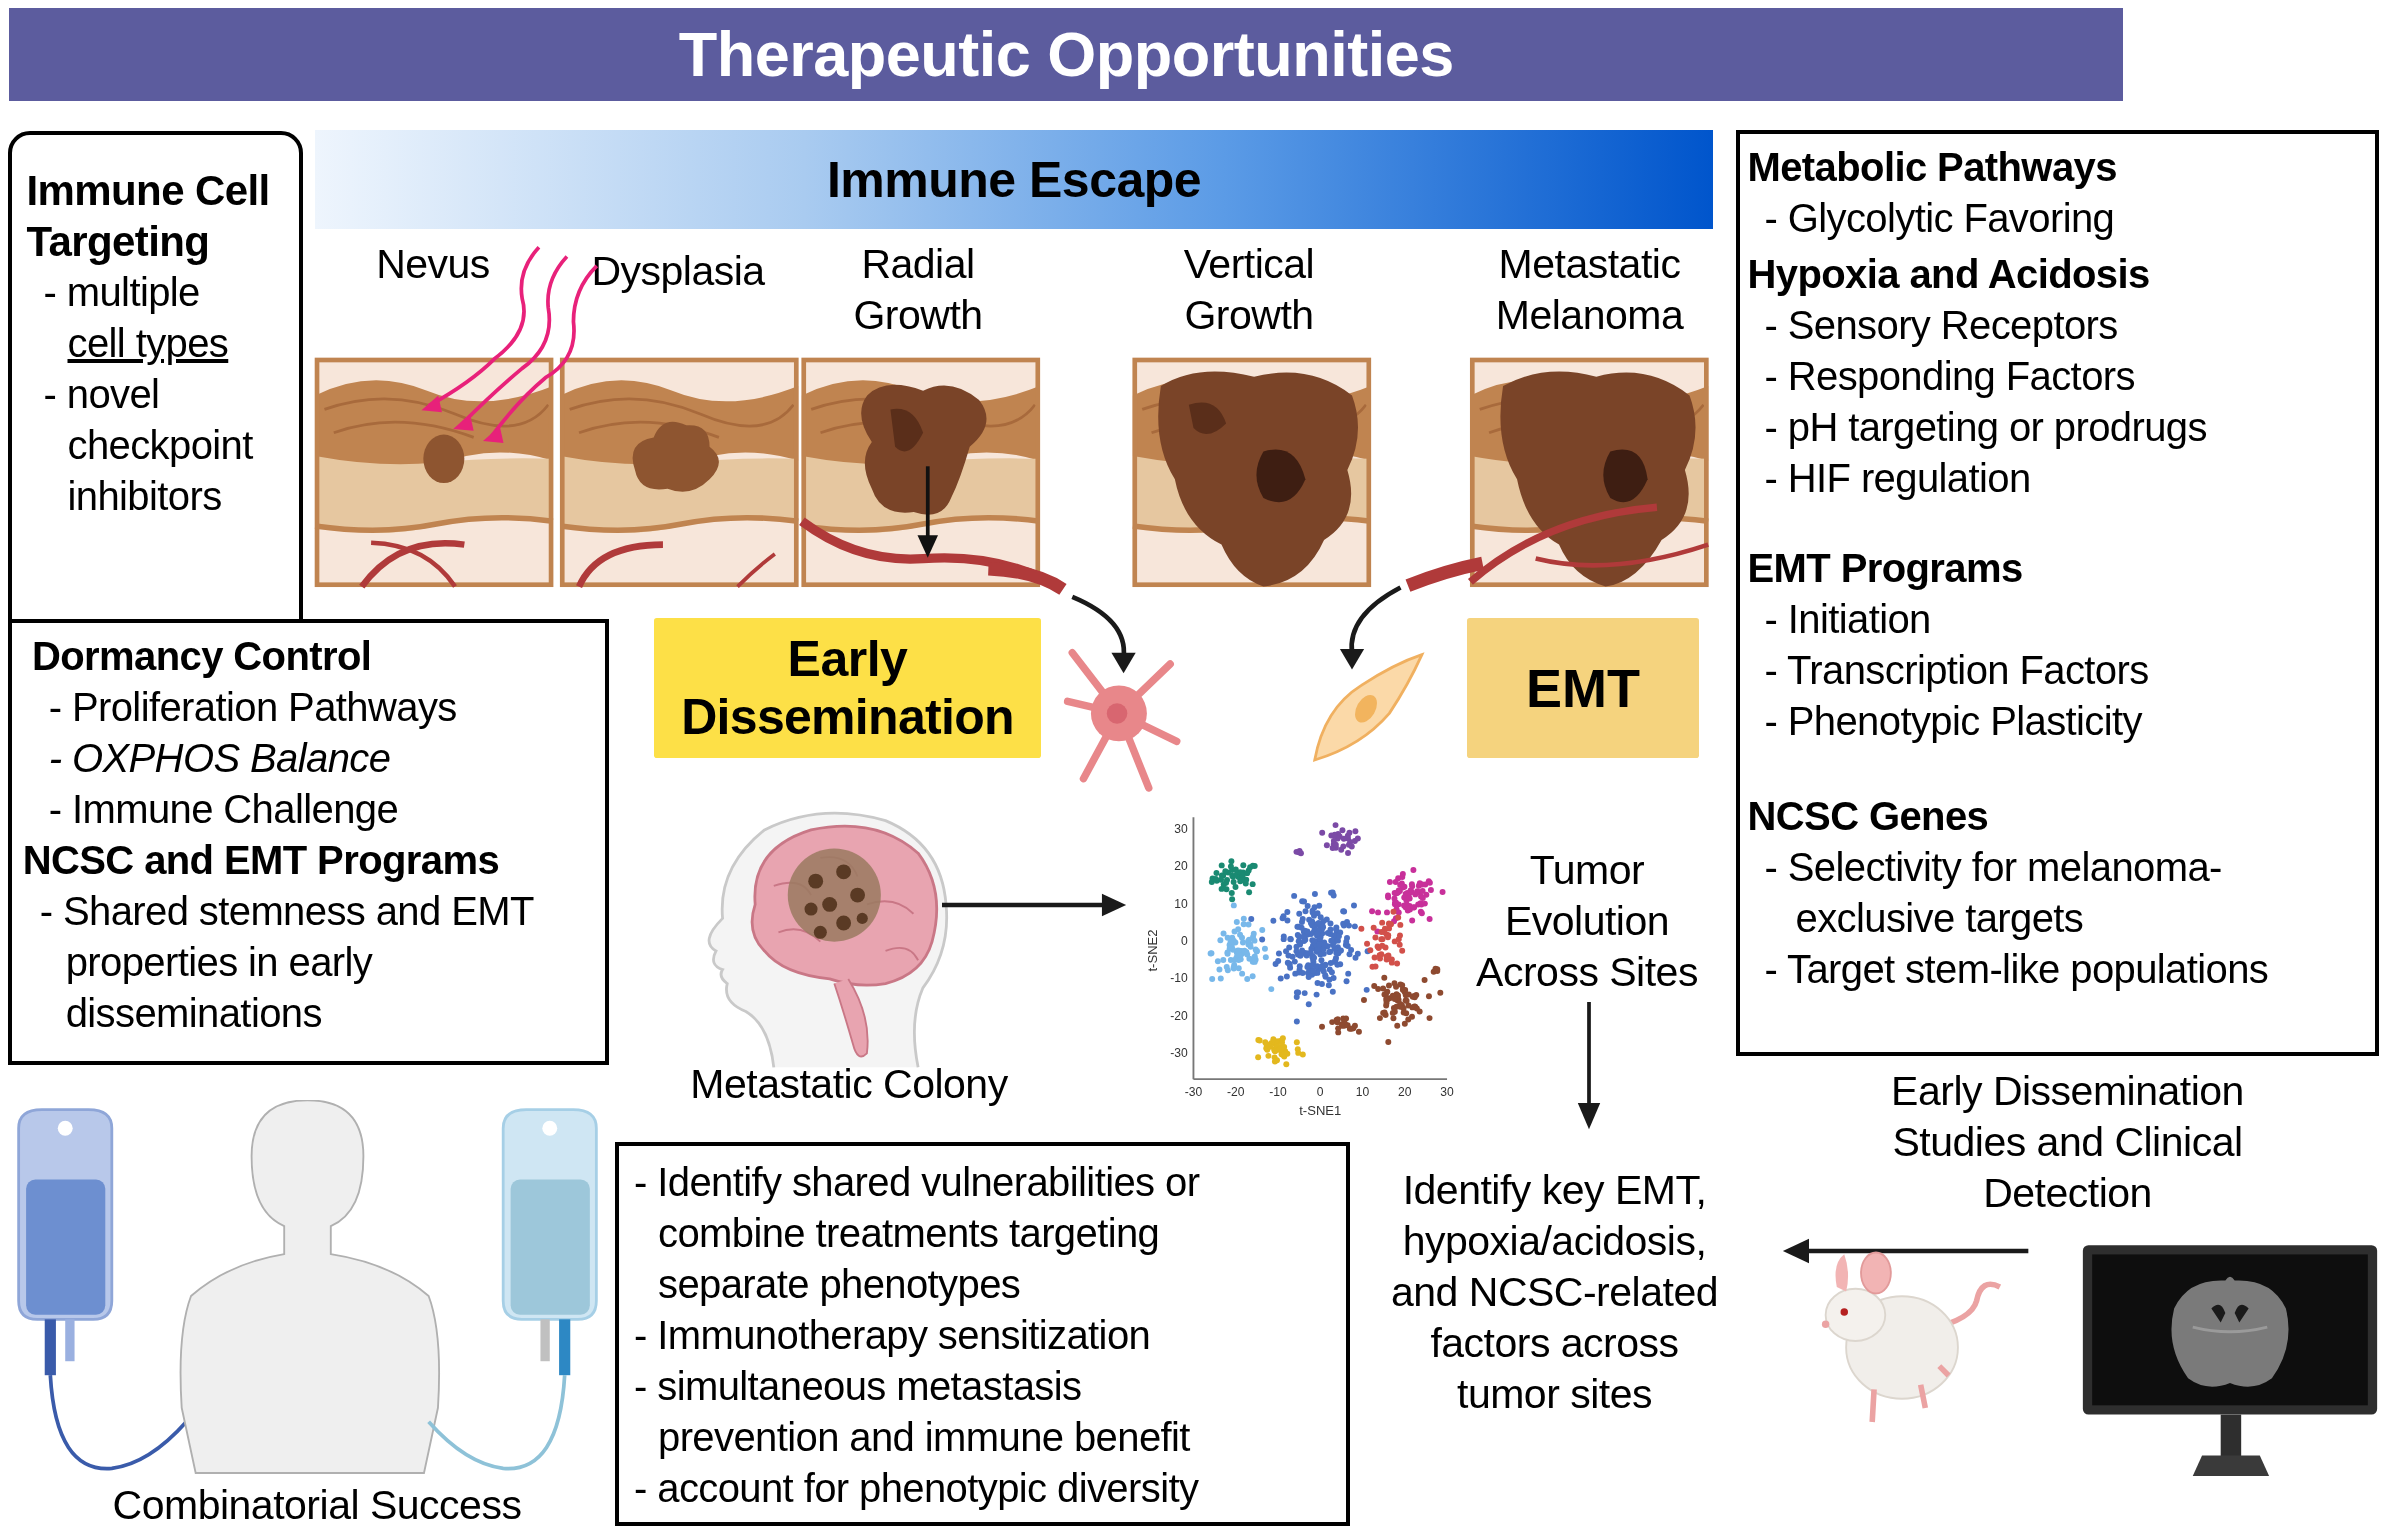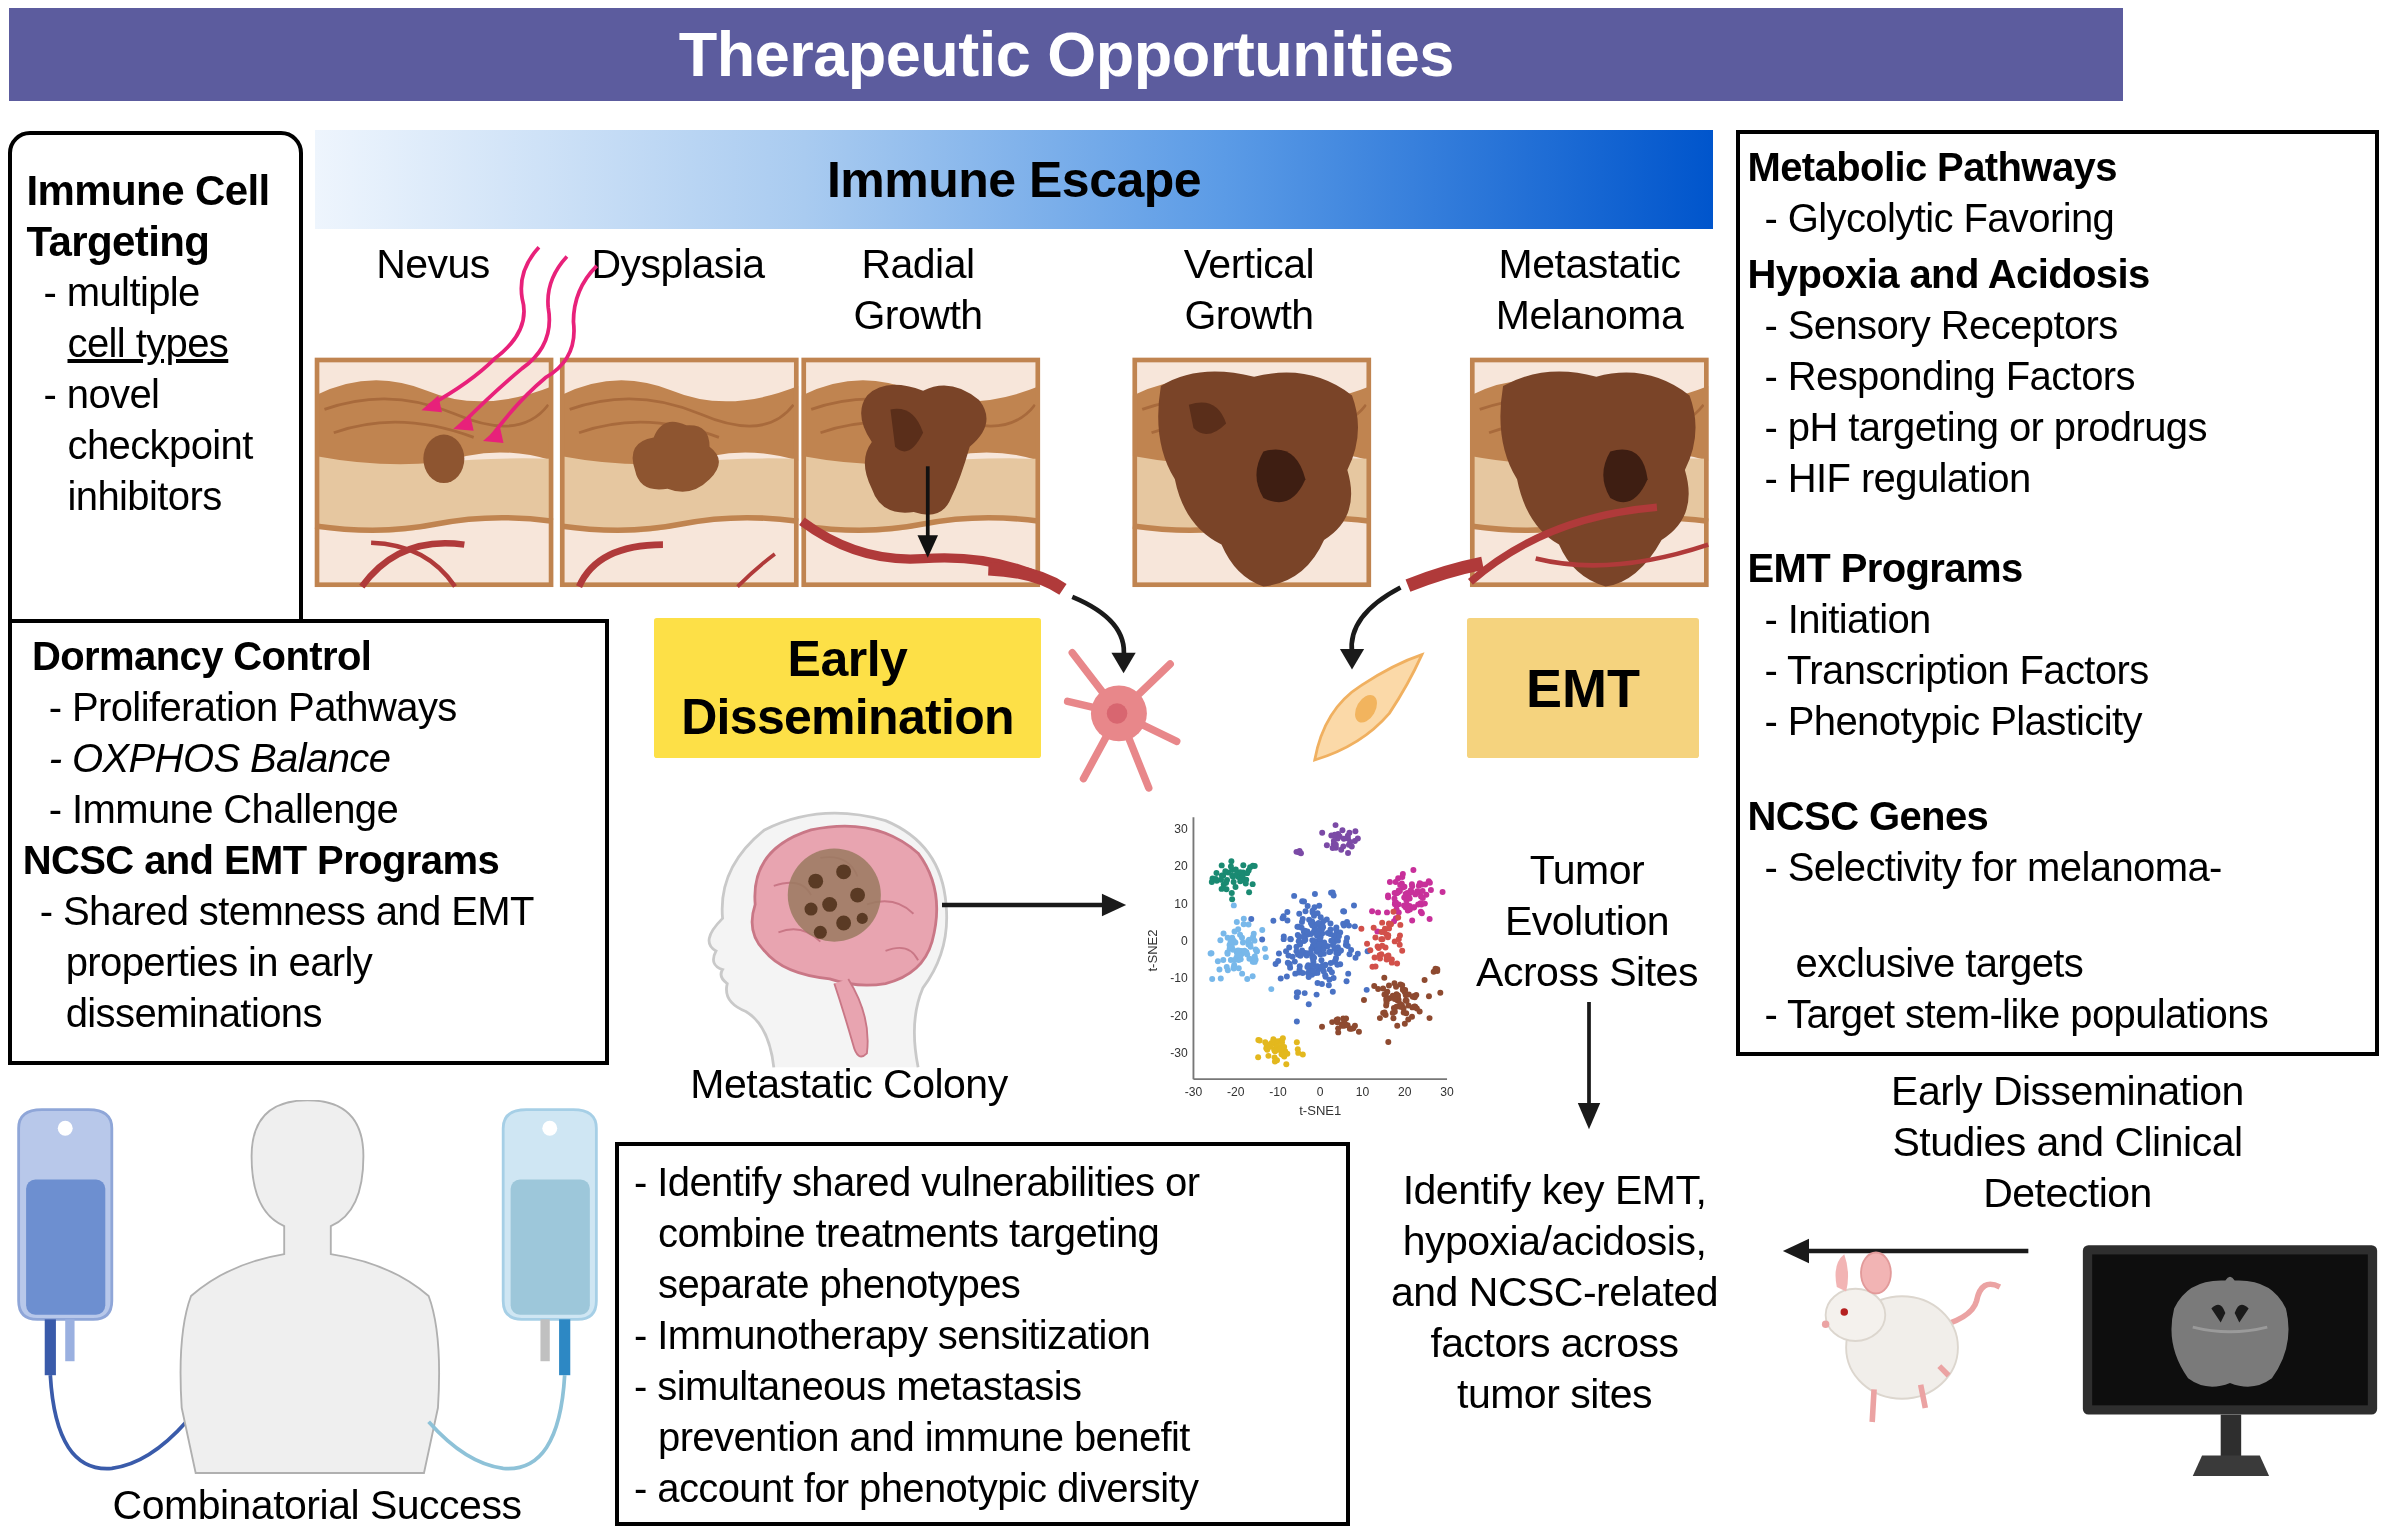--- a/index.html
+++ b/index.html
@@ -6,21 +6,21 @@
   body{width:2387px;height:1534px;position:relative;overflow:hidden;font-family:"Liberation Sans",sans-serif;color:#000;}
   .abs{position:absolute;}
   .title-band{left:9.3px;top:7.5px;width:2114px;height:93px;background:#5C5C9E;display:flex;align-items:center;justify-content:center;}
   .title-band span{color:#fff;font-weight:bold;font-size:63px;letter-spacing:-0.5px;}
   .escape-band{left:315px;top:130px;width:1398px;height:99px;background:linear-gradient(90deg,#eef5fd 0%,#a9cbf0 35%,#5b9be6 65%,#0055cc 100%);display:flex;align-items:center;justify-content:center;}
   .escape-band span{font-weight:bold;font-size:50px;letter-spacing:-0.5px;color:#000;}
   .box{border:4.7px solid #000;box-sizing:border-box;background:#fff;}
   .txt{font-size:40px;line-height:51px;letter-spacing:-0.6px;white-space:nowrap;}
   .bold{font-weight:bold;}
   .ind{padding-left:17px;}
-  .ind2{padding-left:48px;margin-top:45px;}
+  .ind2{padding-left:48px;}
   .stage{font-size:41px;line-height:51px;text-align:center;letter-spacing:-0.5px;white-space:nowrap;}
   .ctext{text-align:center;font-size:41px;line-height:51px;letter-spacing:-0.5px;white-space:nowrap;}
   .tick{font-size:13px;fill:#333;font-family:"Liberation Sans",sans-serif;}
   .axlab{font-size:14px;fill:#333;font-family:"Liberation Sans",sans-serif;}
 </style>
 </head>
 <body>
 
 <div class="abs title-band">
   <span>Therapeutic Opportunities</span>
@@ -36,21 +36,21 @@
   <div class="txt ind">- multiple</div>
   <div class="txt" style="padding-left:41px;text-decoration:underline;">cell types</div>
   <div class="txt ind">- novel</div>
   <div class="txt" style="padding-left:41px;">checkpoint</div>
   <div class="txt" style="padding-left:41px;">inhibitors</div>
 </div>
 
 <div class="abs stage" style="left:354px;top:239px;width:158px;">
   <div>Nevus</div>
 </div>
-<div class="abs stage" style="left:571px;top:239px;width:214px;">
+<div class="abs stage" style="left:571px;top:246px;width:214px;">
   <div>Dysplasia</div>
 </div>
 <div class="abs stage" style="left:820px;top:239px;width:196px;">
   <div>Radial</div>
   <div>Growth</div>
 </div>
 <div class="abs stage" style="left:1151px;top:239px;width:196px;">
   <div>Vertical</div>
   <div>Growth</div>
 </div>

